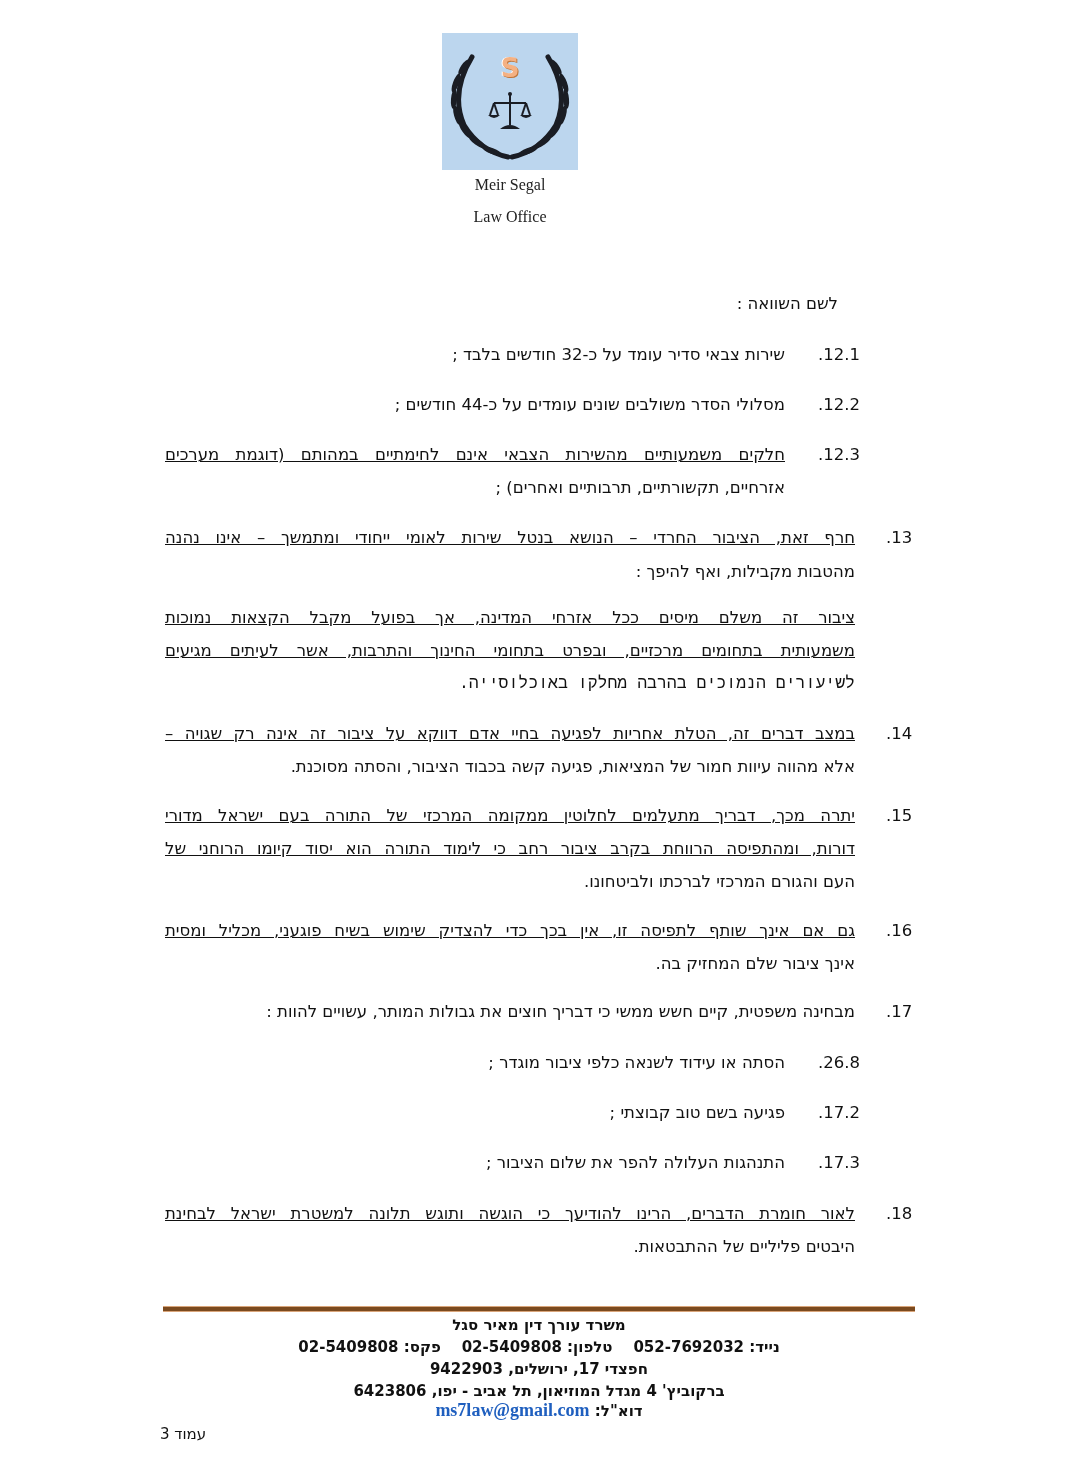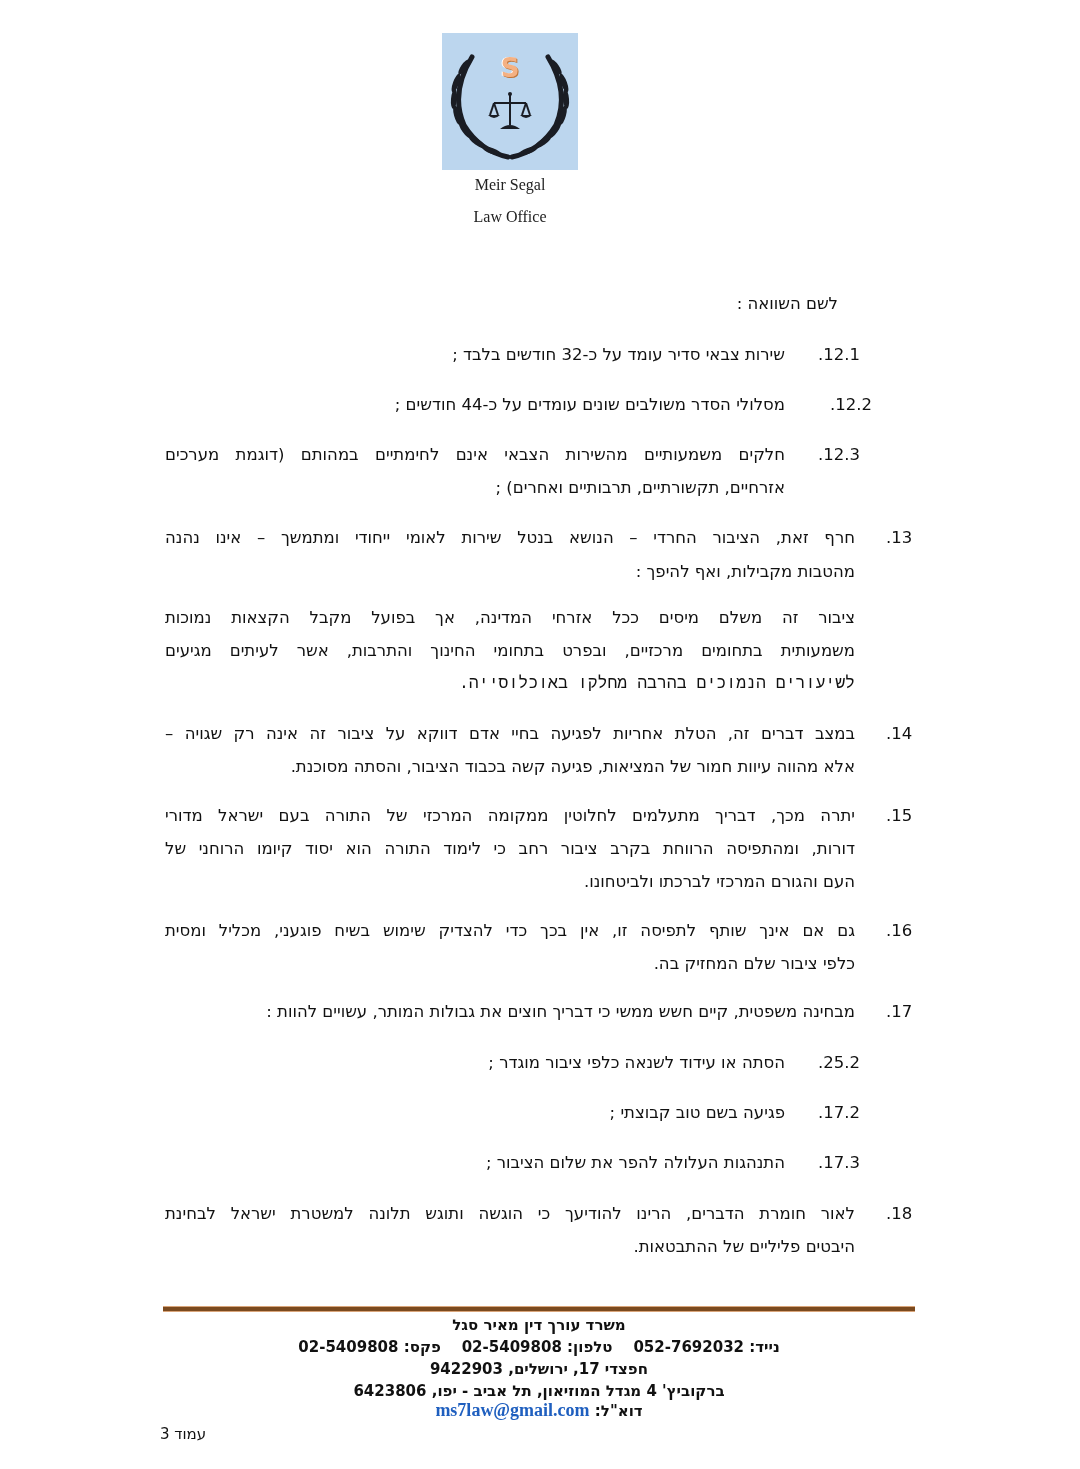--- a/index.html
+++ b/index.html
@@ -24,21 +24,21 @@
   }
   .brand.l1 { top: 176px; }
   .brand.l2 { top: 208px; }
 
   .doc { position: absolute; left: 0; top: 0; width: 1080px; direction: rtl; }
   .line {
     position: absolute; direction: rtl; text-align: right;
     font-family: "DejaVu Sans", sans-serif; font-size: 16.5px; white-space: nowrap;
     line-height: 22px;
   }
-  .just { text-align: justify; text-align-last: justify; }
+  .just { text-align: justify; text-align-last: justify; text-decoration: underline; }
   .num {
     position: absolute; direction: ltr; text-align: left;
     font-family: "DejaVu Sans", sans-serif; font-size: 16.5px; line-height: 22px;
   }
 
   .sep {
     position: absolute; left: 163px; top: 1307px; width: 752px; height: 4px;
     background: #7b4a1f; box-shadow: 0 1px 0 #d9a57a, 0 -1px 0 #d9a57a;
   }
   .footer {
@@ -99,21 +99,21 @@
 </div>
 <div class="brand l1">Meir Segal</div>
 <div class="brand l2">Law Office</div>
 
 <div class="doc">
   <div class="line" style="right:242px; top:293px;">לשם השוואה :</div>
 
   <div class="num" style="left:818px; top:344px;">.<span>12.1</span></div>
   <div class="line" style="right:295px; top:344px;">שירות צבאי סדיר עומד על כ-32 חודשים בלבד ;</div>
 
-  <div class="num" style="left:818px; top:394px;margin-left:12px;">.<span>12.2</span></div>
+  <div class="num" style="left:818px; top:394px;">.<span>12.2</span></div>
   <div class="line" style="right:295px; top:394px;">מסלולי הסדר משולבים שונים עומדים על כ-44 חודשים ;</div>
 
   <div class="num" style="left:818px; top:444px;">.<span>12.3</span></div>
   <div class="line just" style="right:295px; top:444px; width:620px;">חלקים משמעותיים מהשירות הצבאי אינם לחימתיים במהותם (דוגמת מערכים</div>
   <div class="line" style="right:295px; top:477px;">אזרחיים, תקשורתיים, תרבותיים ואחרים) ;</div>
 
   <div class="num" style="left:886px; top:527px;">.<span>13</span></div>
   <div class="line just" style="right:225px; top:527px; width:690px;">חרף זאת, הציבור החרדי – הנושא בנטל שירות לאומי ייחודי ומתמשך – אינו נהנה</div>
   <div class="line" style="right:225px; top:561px;">מהטבות מקבילות, ואף להיפך :</div>
 
@@ -125,26 +125,26 @@
   <div class="line just" style="right:225px; top:723px; width:690px;">במצב דברים זה, הטלת אחריות לפגיעה בחיי אדם דווקא על ציבור זה אינה רק שגויה –</div>
   <div class="line" style="right:225px; top:756px;">אלא מהווה עיוות חמור של המציאות, פגיעה קשה בכבוד הציבור, והסתה מסוכנת.</div>
 
   <div class="num" style="left:886px; top:805px;">.<span>15</span></div>
   <div class="line just" style="right:225px; top:805px; width:690px;">יתרה מכך, דבריך מתעלמים לחלוטין ממקומה המרכזי של התורה בעם ישראל מדורי</div>
   <div class="line just" style="right:225px; top:838px; width:690px;">דורות, ומהתפיסה הרווחת בקרב ציבור רחב כי לימוד התורה הוא יסוד קיומו הרוחני של</div>
   <div class="line" style="right:225px; top:871px;">העם והגורם המרכזי לברכתו ולביטחונו.</div>
 
   <div class="num" style="left:886px; top:920px;">.<span>16</span></div>
   <div class="line just" style="right:225px; top:920px; width:690px;">גם אם אינך שותף לתפיסה זו, אין בכך כדי להצדיק שימוש בשיח פוגעני, מכליל ומסית</div>
-  <div class="line" style="right:225px; top:953px;">כלפי ציבור שלם המחזיק בה.</div>
+  <div class="line" style="right:225px; top:953px;">אינך ציבור שלם המחזיק בה.</div>
 
   <div class="num" style="left:886px; top:1001px;">.<span>17</span></div>
   <div class="line" style="right:225px; top:1001px;">מבחינה משפטית, קיים חשש ממשי כי דבריך חוצים את גבולות המותר, עשויים להוות :</div>
 
-  <div class="num" style="left:818px; top:1052px;">.<span>25.2</span></div>
+  <div class="num" style="left:818px; top:1052px;">.<span>26.8</span></div>
   <div class="line" style="right:295px; top:1052px;">הסתה או עידוד לשנאה כלפי ציבור מוגדר ;</div>
 
   <div class="num" style="left:818px; top:1102px;">.<span>17.2</span></div>
   <div class="line" style="right:295px; top:1102px;">פגיעה בשם טוב קבוצתי ;</div>
 
   <div class="num" style="left:818px; top:1152px;">.<span>17.3</span></div>
   <div class="line" style="right:295px; top:1152px;">התנהגות העלולה להפר את שלום הציבור ;</div>
 
   <div class="num" style="left:886px; top:1203px;">.<span>18</span></div>
   <div class="line just" style="right:225px; top:1203px; width:690px;">לאור חומרת הדברים, הרינו להודיעך כי הוגשה ותוגש תלונה למשטרת ישראל לבחינת</div>

